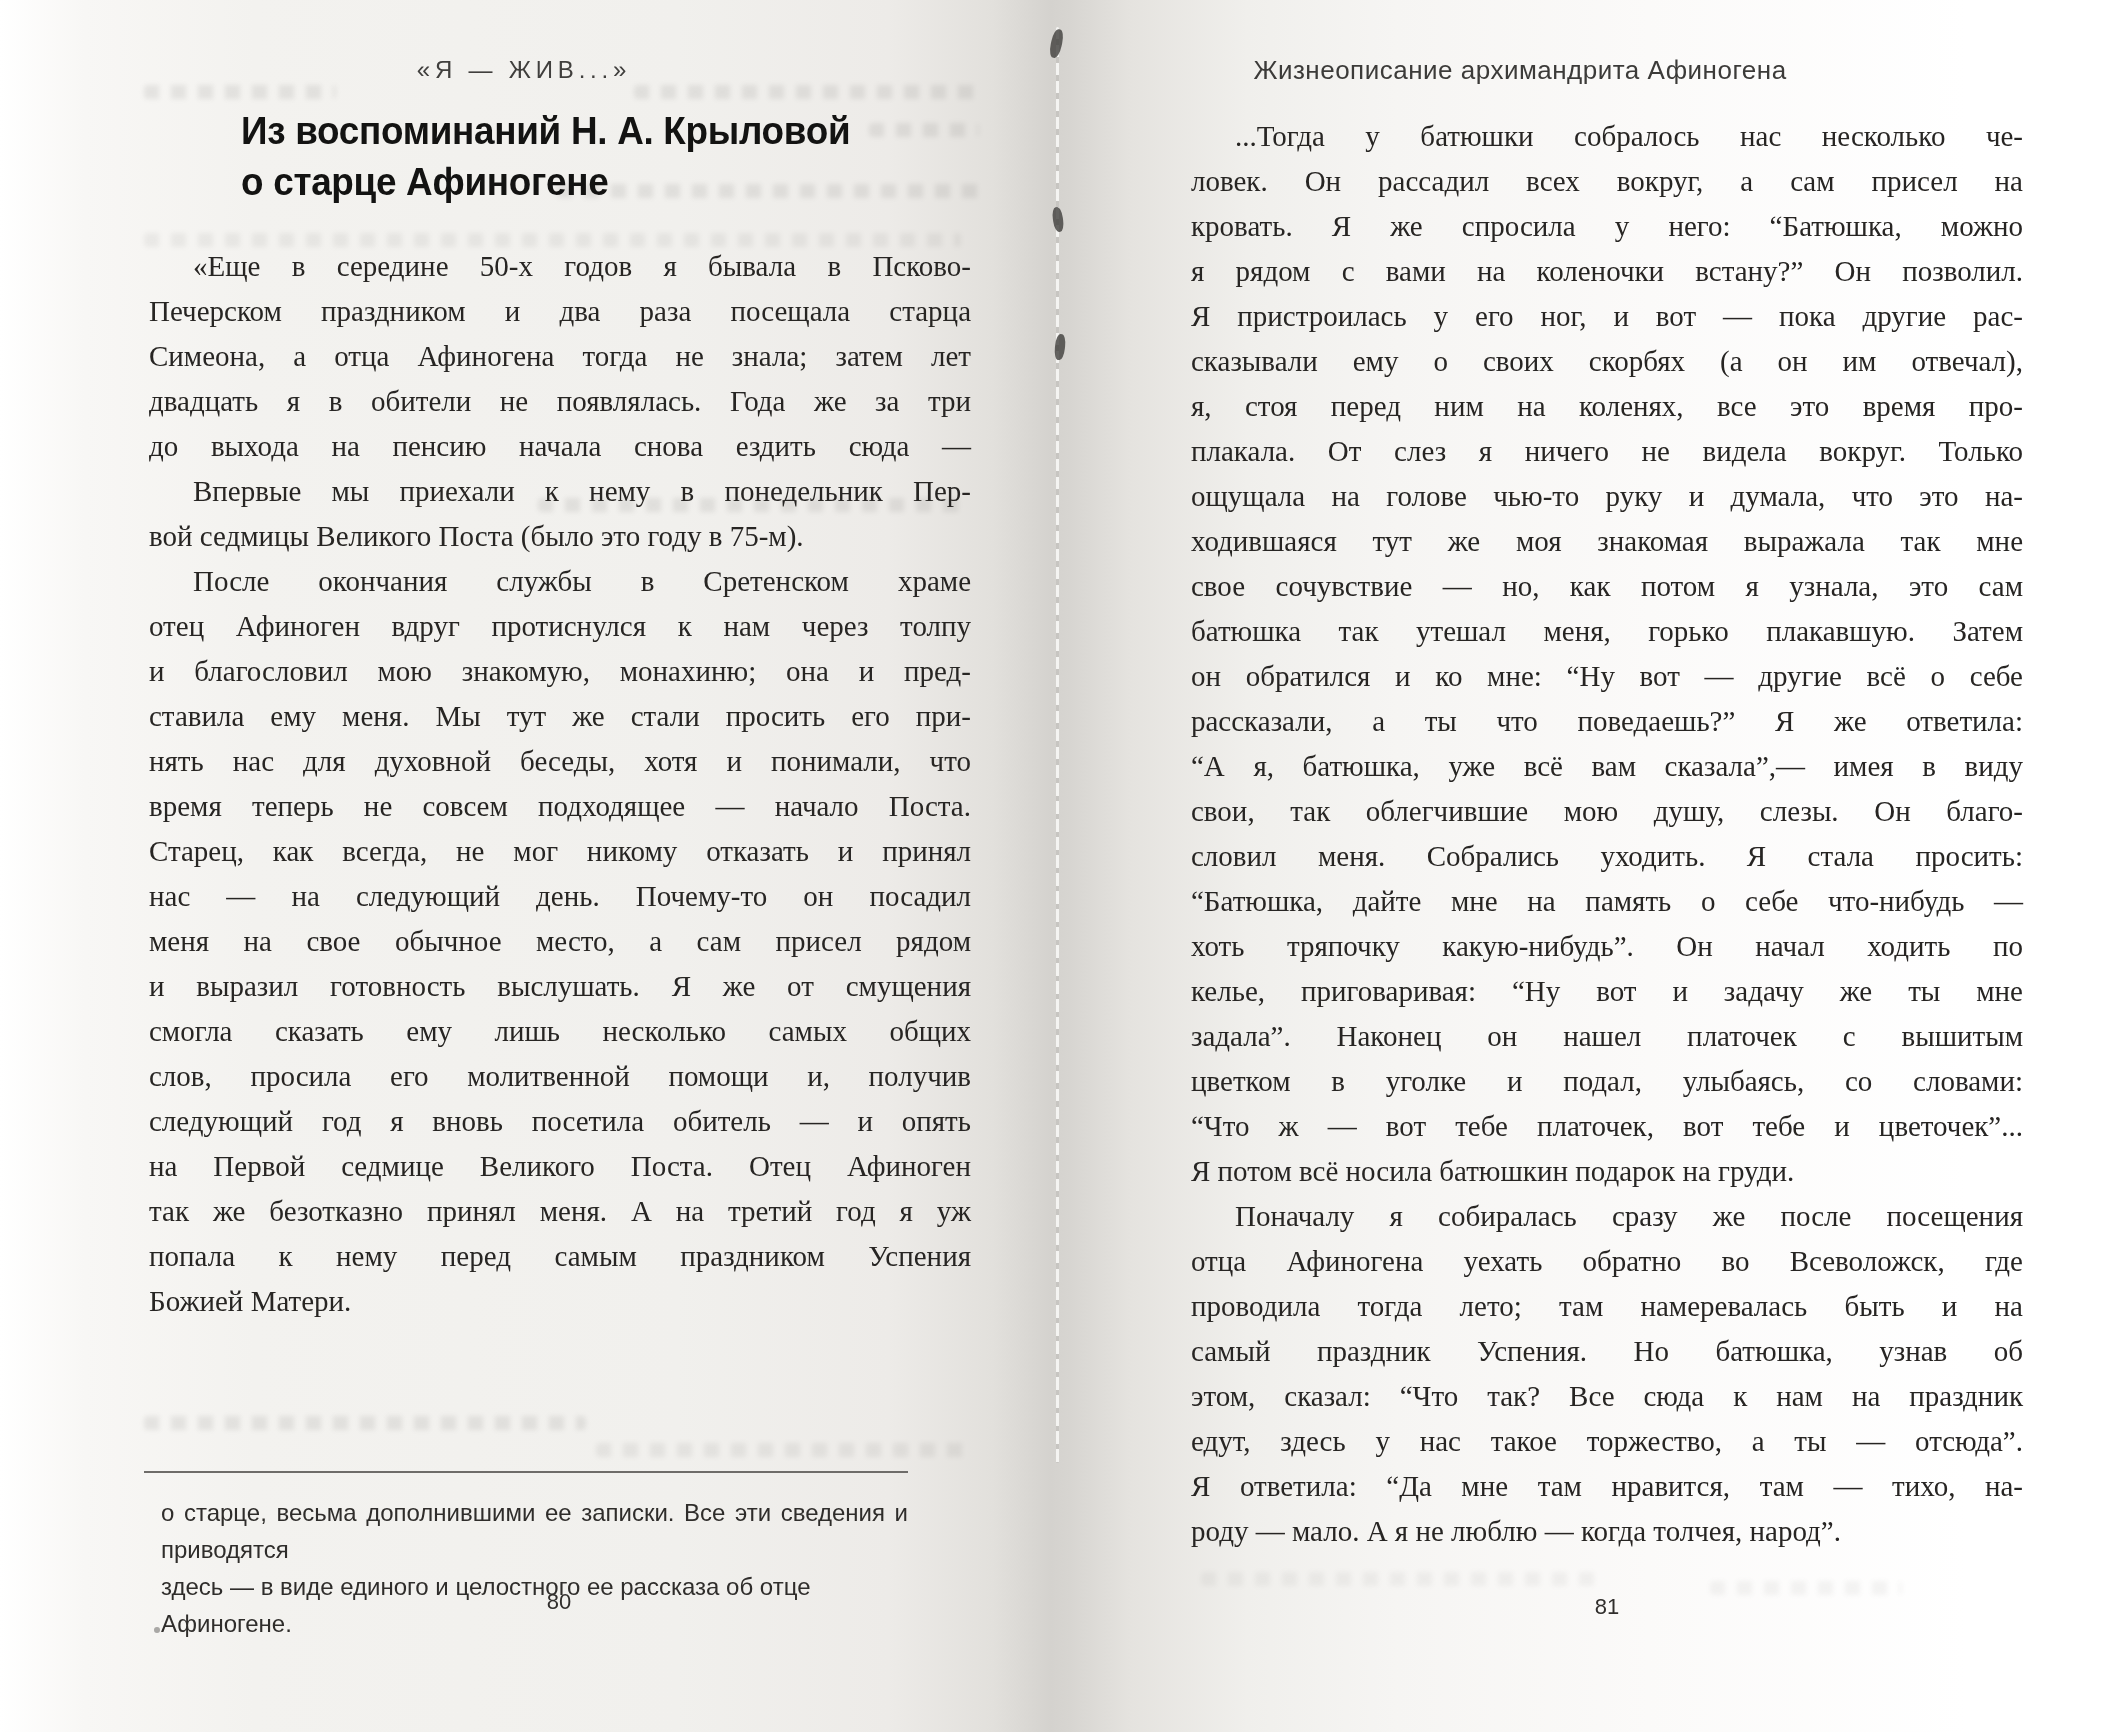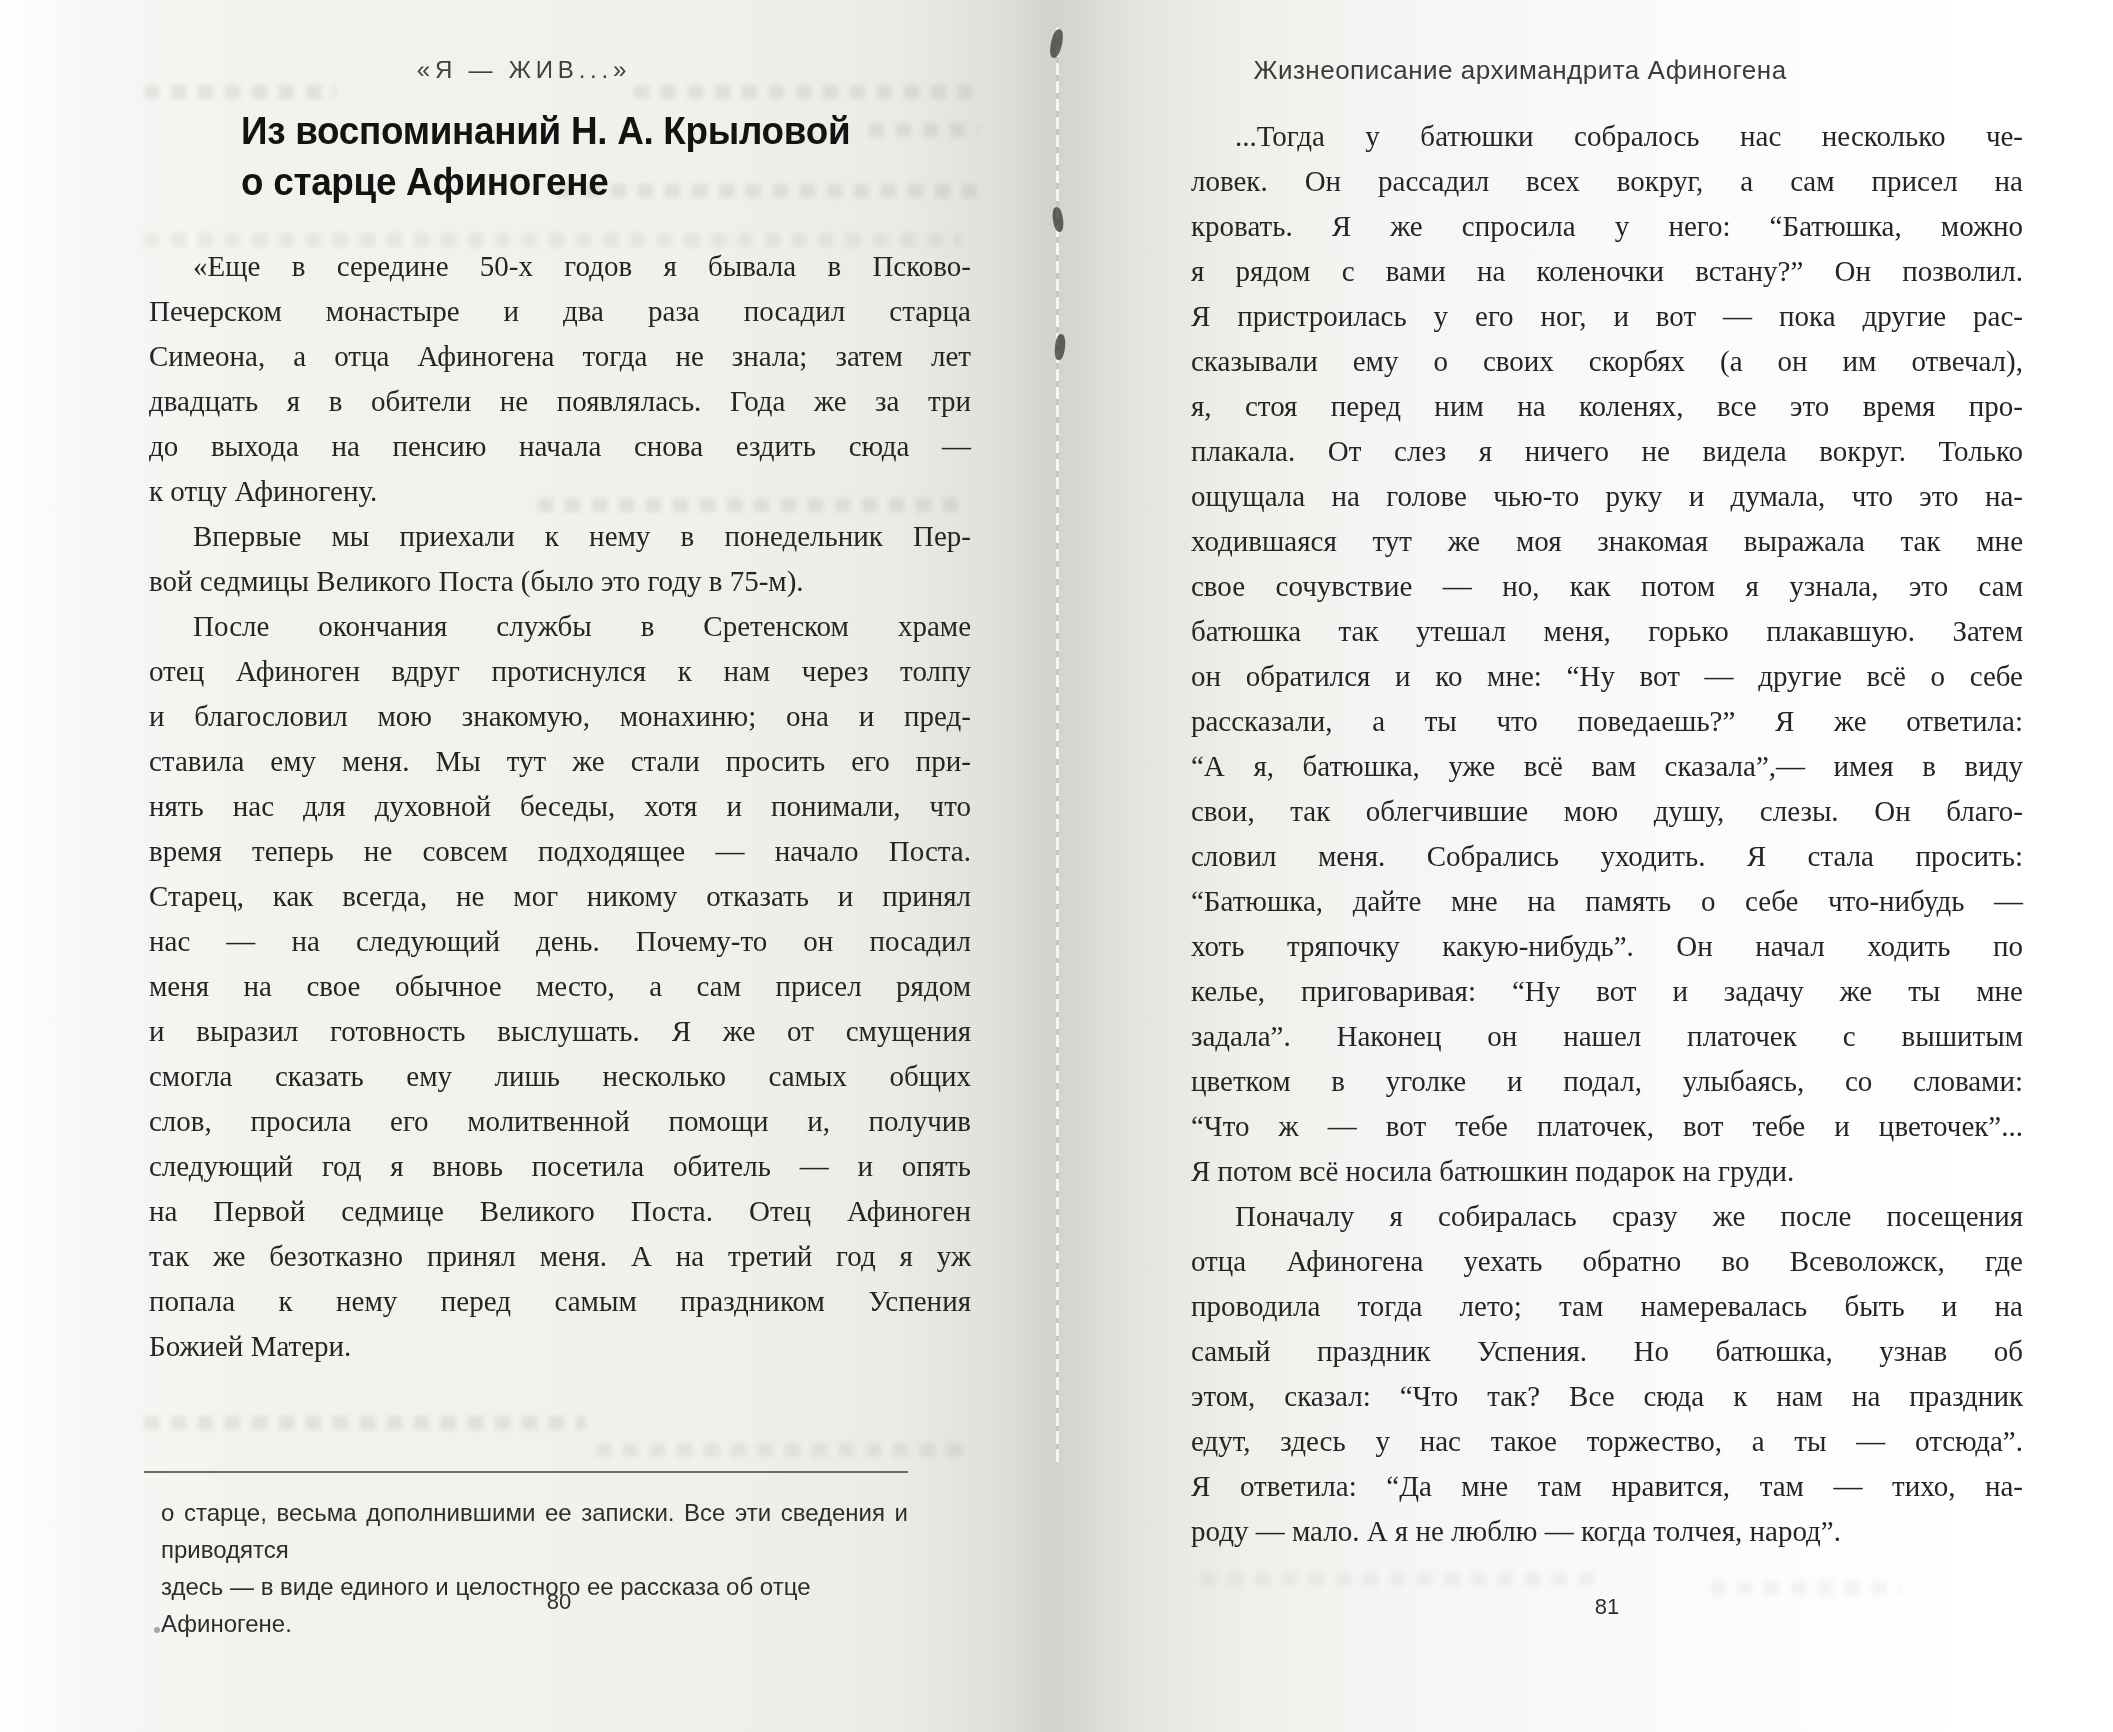--- a/index.html
+++ b/index.html
@@ -112,25 +112,24 @@
     <div class="running-head left-head">«Я — ЖИВ...»</div>
 
     <div class="chapter-title">
       <div>Из воспоминаний Н. А. Крыловой</div>
       <div>о старце Афиногене</div>
     </div>
 
     <div class="body-text left-body">
         <div class="para indent">
           <div class="line just">«Еще в середине 50-х годов я бывала в Псково-</div>
-          <div class="line just">Печерском монастыре и два раза посадил старца</div>
+          <div class="line just">Печерском праздником и два раза посещала старца</div>
           <div class="line just">Симеона, а отца Афиногена тогда не знала; затем лет</div>
           <div class="line just">двадцать я в обители не появлялась. Года же за три</div>
           <div class="line just">до выхода на пенсию начала снова ездить сюда —</div>
-          <div class="line">к отцу Афиногену.</div>
         </div>
         <div class="para indent">
           <div class="line just">Впервые мы приехали к нему в понедельник Пер-</div>
           <div class="line">вой седмицы Великого Поста (было это году в 75-м).</div>
         </div>
         <div class="para indent">
           <div class="line just">После окончания службы в Сретенском храме</div>
           <div class="line just">отец Афиноген вдруг протиснулся к нам через толпу</div>
           <div class="line just">и благословил мою знакомую, монахиню; она и пред-</div>
           <div class="line just">ставила ему меня. Мы тут же стали просить его при-</div>

